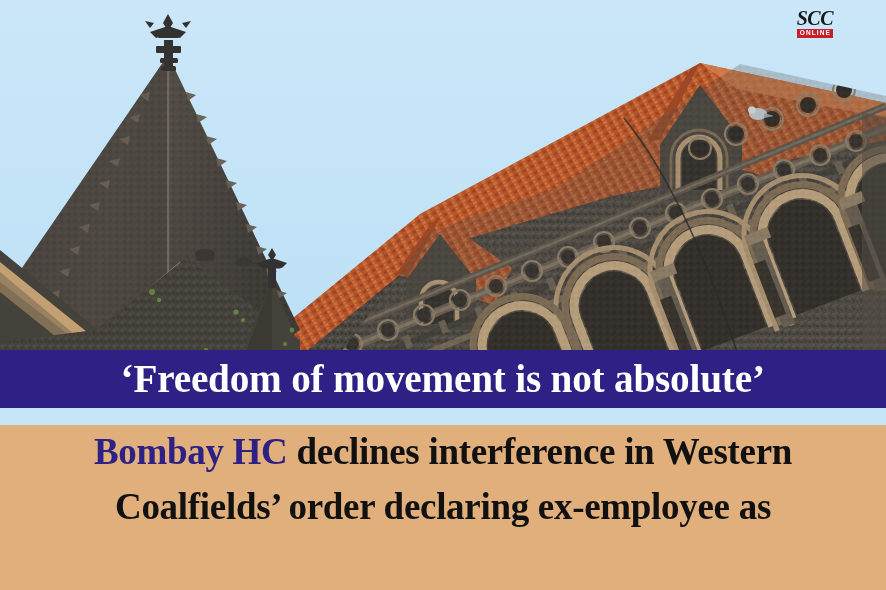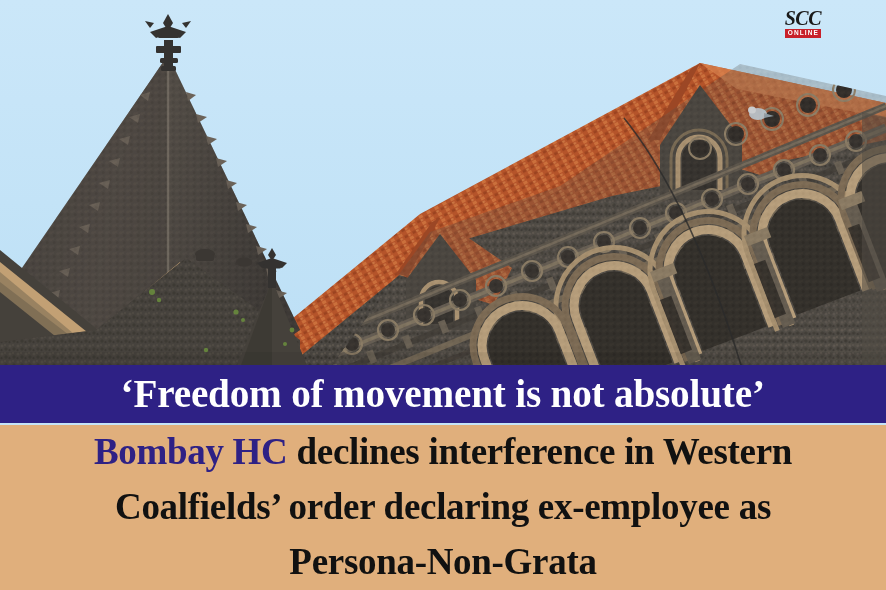--- a/index.html
+++ b/index.html
@@ -36,21 +36,21 @@
     top: 8px;
     display: flex;
     align-items: flex-start;
     z-index: 40;
     line-height: 1;
   }
   .logo-scc {
     display: flex;
     flex-direction: column;
     align-items: stretch;
-    margin-right: 13px;
+    margin-right: 1px;
     padding-top: 1px;
   }
   .logo-scc-word {
     font-family: "Liberation Serif", serif;
     font-weight: bold;
     font-style: italic;
     font-size: 20px;
     letter-spacing: -0.5px;
     color: #1a1a1a;
     line-height: 0.95;
@@ -76,21 +76,21 @@
     color: #161616;
     line-height: 1;
     margin-left: 1px;
     margin-top: -1px;
   }
 
   
   .banner-navy {
     position: absolute;
     left: 0;
-    top: 365px;
+    top: 350px;
     width: 886px;
     height: 58px;
     background: #2e2185;
     z-index: 30;
     display: flex;
     align-items: center;
     justify-content: center;
   }
   .banner-navy .headline {
     color: #ffffff;
@@ -470,16 +470,15 @@
 
   <div class="banner-navy">
     <div class="headline">‘Freedom of movement is not absolute’</div>
   </div>
 
   <div class="banner-tan">
     <div class="subhead-line">
       <span class="brand-accent">Bombay HC</span><span> declines interference in Western</span>
     </div>
     <div class="subhead-line">Coalfields’ order declaring ex-employee as</div>
-    <div class="subhead-line">Persona-Non-Grata</div>
   </div>
 
 </div>
 
 </body></html>

